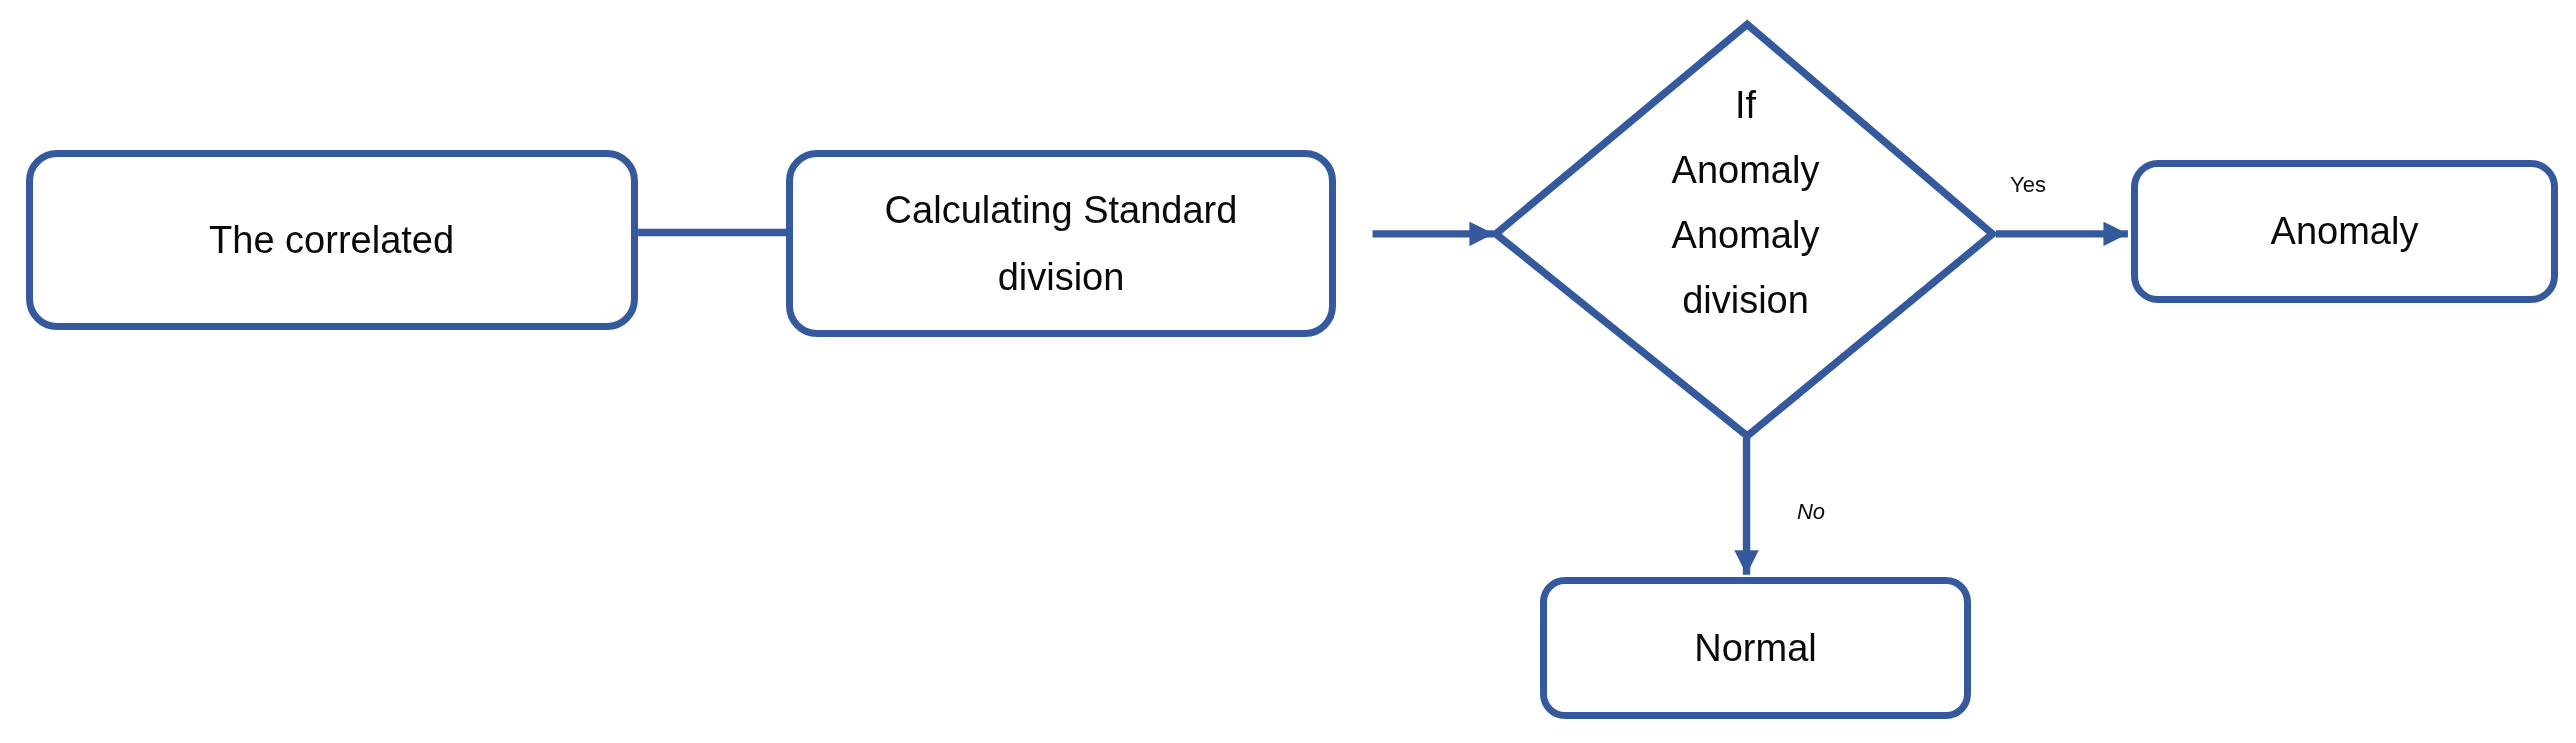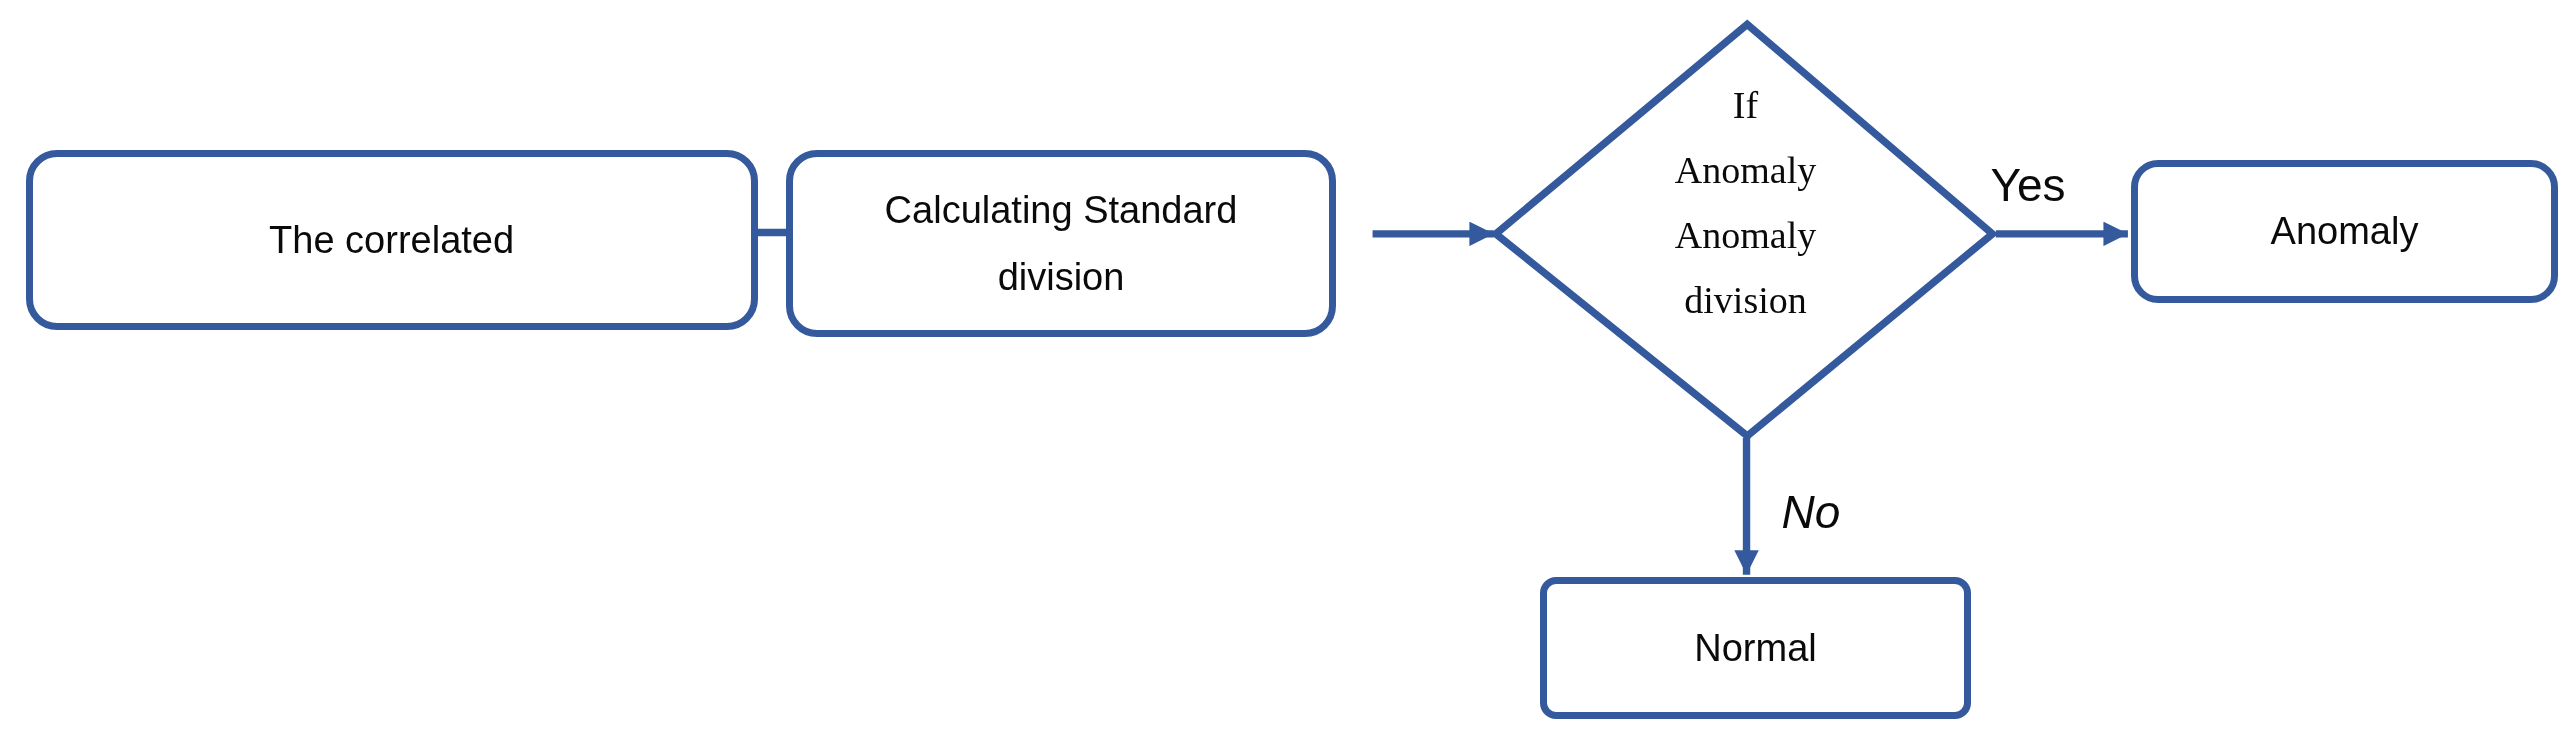--- a/index.html
+++ b/index.html
@@ -49,37 +49,36 @@
   .box .line{display:block;}
   .diamond-text{
     position:absolute;
     left:1476px;
     top:73px;
     width:539px;
     text-align:center;
     color:var(--ink);
     font-size:38px;
     line-height:65px;
-    font-family:Liberation Serif, serif;
   }
   .diamond-text .line{display:block;}
   .edge-label{
     position:absolute;
     width:94px;
     text-align:center;
     color:var(--ink);
-    font-size:46px;
+    font-size:22px;
     line-height:38px;
   }
   #label-yes{left:1981px;top:166px;}
   #label-no{left:1764px;top:493px;font-style:italic;}
-  #node-start{left:25.6px;top:150px;width:732px;height:180px;}
+  #node-start{left:25.6px;top:150px;width:612px;height:180px;}
   #node-process{left:786px;top:150px;width:550px;height:187px;}
   #node-anomaly{left:2131px;top:160px;width:427px;height:143px;border-radius:27px;}
-  #node-normal{left:1540px;top:577px;width:431px;height:142px;border-radius:16px;}
+  #node-normal{left:1540px;top:577px;width:431px;height:142px;border-radius:25px;}
 </style>
 </head>
 <body>
 
 <div class="canvas">
 
   <svg class="connectors" viewBox="0 0 3823 1104">
     <defs>
       <marker id="arrowhead" viewBox="0 0 4 4" refX="4" refY="2" markerWidth="3.3" markerHeight="3.3" orient="auto" markerUnits="strokeWidth">
         <path d="M0,0 L4,2 L0,4 Z" fill="#345A9D"></path>

